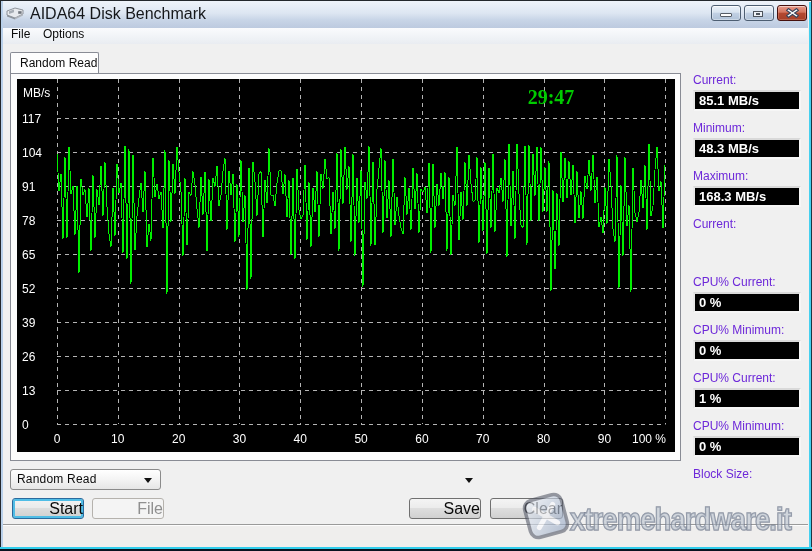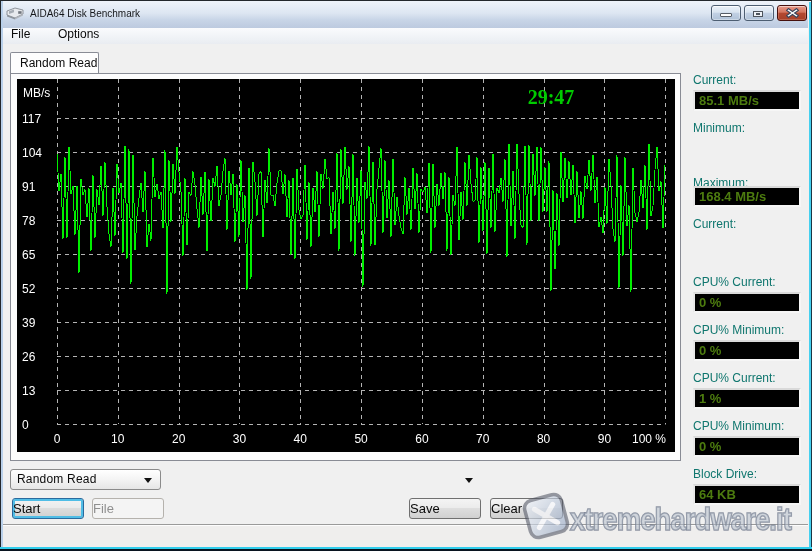--- a/index.html
+++ b/index.html
@@ -6,48 +6,48 @@
 
 #topedge{left:0;top:0;width:812px;height:1px;background:#23272c;}
 #leftedge1{left:0;top:0;width:1px;height:549px;background:#23272c;}
 #leftedge2{left:1;top:1px;width:2px;height:548px;background:#b9d0ea;left:1px;}
 #rightedge1{left:809px;top:2px;width:2px;height:546px;background:#45d0ef;}
 #rightedge2{left:811px;top:1px;width:1px;height:548px;background:#1b3644;}
 #botcyan{left:0;top:547px;width:812px;height:2px;background:#2fcdec;}
 #botdark{left:0;top:549px;width:812px;height:2px;background:#091420;}
 
 #title{left:3px;top:1px;width:805px;height:27px;background:linear-gradient(180deg,#eef3fa 0%,#dde6f2 45%,#c8d5e7 70%,#bccadf 100%);}
-#titletext{left:30px;top:7px;font-size:10px;line-height:14px;color:#15171a;}
+#titletext{left:30px;top:7px;font-size:16px;line-height:14px;color:#15171a;}
 
 .capbtn{top:5px;width:30px;height:16px;border:1px solid #4d5e72;border-radius:3px;background:linear-gradient(180deg,#eaf1f9 0%,#d9e4f0 45%,#c2d1e4 50%,#b0c2d8 100%);box-shadow:inset 0 1px 0 rgba(255,255,255,.7),inset 0 0 0 1px rgba(255,255,255,.35);box-sizing:border-box;}
 #btnmin{left:711px;}
 #btnmax{left:744px;}
 #btnclose{left:777px;background:linear-gradient(180deg,#e6998a 0%,#d4755e 45%,#b44931 50%,#a63f27 100%);border-color:#46100d;box-shadow:inset 0 1px 0 rgba(255,255,255,.45),inset 0 0 0 1px rgba(255,200,180,.25);}
 #minglyph{left:720px;top:13px;width:10px;height:2px;background:#fdfdfd;border:1px solid #565d66;border-radius:1px;}
 #maxglyph{left:753px;top:11px;width:8px;height:4px;border:1px solid #4d545c;background:#eef2f6;}
 #maxglyph2{left:756px;top:13px;width:4px;height:2px;background:#4d545c;}
 
 #menubar{left:3px;top:28px;width:805px;height:16px;background:linear-gradient(180deg,#fafbfd 0%,#eef1f5 70%,#e9ecf1 100%);}
 .menuitem{top:27px;font-size:12px;line-height:14px;color:#0a0a0a;}
 
 #tab{left:10px;top:52px;width:89px;height:22px;background:#fdfdfd;border:1px solid #898c95;border-bottom:none;border-radius:2px 2px 0 0;box-sizing:border-box;}
 #tabtext{left:20px;top:56px;font-size:12px;line-height:14px;color:#0a0a0a;}
 
 #panel{left:10px;top:73px;width:671px;height:388px;background:#fcfcfc;border:1px solid #898c95;box-sizing:border-box;}
 #chart{left:17px;top:79px;}
 
-.rlabel{left:693px;font-size:12px;line-height:14px;color:#0f766e;}
-.vbox{left:693px;width:108px;height:21px;background:#000;border:2px solid #f6f6f6;border-top-color:#d9d9d9;border-left-color:#e8e8e8;box-sizing:border-box;color:#4d7c0f;font-weight:bold;font-size:13px;line-height:16px;letter-spacing:0;padding:1px 0 0 4px;}
+.rlabel{left:693px;font-size:12px;line-height:14px;color:#6d28d9;}
+.vbox{left:693px;width:108px;height:21px;background:#000;border:2px solid #f6f6f6;border-top-color:#d9d9d9;border-left-color:#e8e8e8;box-sizing:border-box;color:#ffffff;font-weight:bold;font-size:13px;line-height:16px;letter-spacing:0;padding:1px 0 0 4px;}
 
 .combo{top:469px;height:21px;background:linear-gradient(180deg,#ffffff 0%,#f4f4f4 50%,#e6e6e6 100%);border:1px solid #8b8b8b;border-radius:3px;box-sizing:border-box;font-size:12px;line-height:19px;color:#0a0a0a;padding-left:6px;letter-spacing:0.2px;}
 #combo1{left:10px;width:151px;}
 #combo2{left:167px;width:311px;}
 .arrow{top:478px;width:0;height:0;border-left:4px solid transparent;border-right:4px solid transparent;border-top:5px solid #111;}
 
-.btn{top:498px;height:21px;border:1px solid #707070;border-radius:3px;background:linear-gradient(180deg,#f4f4f4 0%,#ececec 45%,#dedede 50%,#d0d0d0 100%);box-sizing:border-box;font-size:13px;line-height:19px;color:#0a0a0a;text-align:left;}
+.btn{top:498px;height:21px;border:1px solid #707070;border-radius:3px;background:linear-gradient(180deg,#f4f4f4 0%,#ececec 45%,#dedede 50%,#d0d0d0 100%);box-sizing:border-box;font-size:16px;line-height:19px;color:#0a0a0a;text-align:right;}
 #bstart{left:12px;width:72px;border-color:#2a6a9d;background:linear-gradient(180deg,#f3f3f3 0%,#ebebeb 45%,#dddddd 50%,#cfcfcf 100%);box-shadow:inset 0 0 0 2px #50bde6;}
 #bstop{left:92px;width:72px;border-color:#b5b2ad;background:#f4f4f4;color:#8f8f8f;}
 #bsave{left:409px;width:72px;}
 #bclear{left:490px;width:73px;}
 
 #divider1{left:3px;top:524px;width:805px;height:1px;background:#9a9a9a;}
 #divider2{left:3px;top:525px;width:805px;height:1px;background:#fdfdfd;}
 #statusstrip{left:3px;top:526px;width:805px;height:21px;background:#efeeed;}
 </style></head>
 <body>
@@ -65,21 +65,21 @@
   <div class="abs capbtn" id="btnmax"></div>
   <div class="abs capbtn" id="btnclose"></div>
   <div class="abs" id="minglyph"></div>
   <div class="abs" id="maxglyph"></div>
   <div class="abs" id="maxglyph2"></div>
   <svg class="abs" style="left:786px;top:8px;" width="13" height="10" viewBox="0 0 13 10">
     <path d="M2.4 0.6 L6.5 3.6 L10.6 0.6 L12.4 2.4 L8.6 5 L12.4 7.6 L10.6 9.4 L6.5 6.4 L2.4 9.4 L0.6 7.6 L4.4 5 L0.6 2.4 Z" fill="#fff" stroke="#39445a" stroke-width="1.2"></path>
   </svg>
   <div class="abs" id="menubar"></div>
   <div class="abs menuitem" style="left:11px;">File</div>
-  <div class="abs menuitem" style="left:43px;margin-left:15px;">Options</div>
+  <div class="abs menuitem" style="left:43px;">Options</div>
   <div class="abs" id="tab"></div>
   <div class="abs" id="tabtext">Random Read</div>
   <div class="abs" id="panel"></div>
   <svg class="abs" id="chart" width="658" height="373" viewBox="0 0 658 373">
     <rect x="0" y="0" width="658" height="373" fill="#000"></rect>
     <g stroke="#b4b4b4" stroke-width="1" stroke-dasharray="4 4">
       <line x1="40.5" y1="0" x2="40.5" y2="345"></line>
       <line x1="101.5" y1="0" x2="101.5" y2="345"></line>
       <line x1="162.5" y1="0" x2="162.5" y2="345"></line>
       <line x1="222.5" y1="0" x2="222.5" y2="345"></line>
@@ -124,33 +124,33 @@
       <text x="526.6" y="364" text-anchor="middle">80</text>
       <text x="587.5" y="364" text-anchor="middle">90</text>
       <text x="649" y="364" text-anchor="end">100 %</text>
     </g>
     <text x="534" y="24.5" fill="#00cb00" font-size="20" font-weight="bold" font-family="Liberation Serif" text-anchor="middle">29:47</text>
     <polyline fill="none" stroke="#00ef00" stroke-width="1" shape-rendering="crispEdges" points="40,74.8 42,111.7 44,94.7 46,160.1 48,78.1 50,159.1 52,67.7 54,114.6 56,107.0 58,155.9 60,106.6 62,193.7 64,99.9 66,116.0 68,110.5 70,138.3 72,109.3 74,172.3 76,96.3 78,158.9 80,110.5 82,126.2 84,86.7 86,136.7 88,83.5 90,127.9 92,155.0 94,167.9 96,108.7 98,157.0 100,85.0 102,113.8 104,103.8 106,174.2 108,66.6 110,179.7 112,69.7 114,204.9 116,75.6 118,171.3 120,136.9 122,119.1 124,104.2 126,133.3 128,92.1 130,168.4 132,144.8 134,161.6 136,78.8 138,117.9 140,104.6 142,119.8 144,112.9 146,149.2 148,70.9 150,215.0 152,81.3 154,143.1 156,85.3 158,115.1 160,68.1 162,93.4 164,112.6 166,176.7 168,99.3 170,166.4 172,112.9 174,116.4 176,92.5 178,105.5 180,129.5 182,148.8 184,98.1 186,136.0 188,92.7 190,172.3 192,100.2 194,142.2 196,99.5 198,107.5 200,86.8 202,126.6 204,116.1 206,92.1 208,79.0 210,150.7 212,91.7 214,115.8 216,94.9 218,162.9 220,105.2 222,157.5 224,81.4 226,142.9 228,116.3 230,211.1 232,88.6 234,199.6 236,82.6 238,103.1 240,136.6 242,95.2 244,92.1 246,158.1 248,101.2 250,124.4 252,69.4 254,116.0 256,116.1 258,126.9 260,103.7 262,91.9 264,91.8 266,114.7 268,95.5 270,138.4 272,101.0 274,176.5 276,98.8 278,180.0 280,90.1 282,131.0 284,140.0 286,136.4 288,85.6 290,160.6 292,103.3 294,167.5 296,109.2 298,132.9 300,92.2 302,157.7 304,94.9 306,109.7 308,80.1 310,100.0 312,98.2 314,155.3 316,112.7 318,149.5 320,74.5 322,171.6 324,70.5 326,124.6 328,67.9 330,110.7 332,87.2 334,163.0 336,74.8 338,176.5 340,98.8 342,143.7 344,90.8 346,207.6 348,102.8 350,119.5 352,66.8 354,166.5 356,82.7 358,166.2 360,110.3 362,89.4 364,68.9 366,154.2 368,81.2 370,139.0 372,101.5 374,157.5 376,79.7 378,146.1 380,118.4 382,137.4 384,148.8 386,155.3 388,98.5 390,135.6 392,108.9 394,151.0 396,88.9 398,130.3 400,94.2 402,153.6 404,110.4 406,113.3 408,108.1 410,134.1 412,83.8 414,173.6 416,84.8 418,148.8 420,105.3 422,126.5 424,94.3 426,120.1 428,93.5 430,171.5 432,98.4 434,175.9 436,116.5 438,126.6 440,67.7 442,161.0 444,113.2 446,140.7 448,83.3 450,126.5 452,75.8 454,104.5 456,122.2 458,121.7 460,77.9 462,164.0 464,88.4 466,152.4 468,82.8 470,174.9 472,88.8 474,149.1 476,74.6 478,152.7 480,109.3 482,113.6 484,98.7 486,122.9 488,79.9 490,177.8 492,64.8 494,147.4 496,91.8 498,160.4 500,64.6 502,115.2 504,145.7 506,149.1 508,66.7 510,165.5 512,66.5 514,141.6 516,74.9 518,116.7 520,67.8 522,142.2 524,68.1 526,132.6 528,88.5 530,133.0 532,81.9 534,211.8 536,111.1 538,190.2 540,114.4 542,167.2 544,73.1 546,123.3 548,79.0 550,119.0 552,82.5 554,116.2 556,85.7 558,144.1 560,92.2 562,139.4 564,112.5 566,139.5 568,96.9 570,110.4 572,81.0 574,111.5 576,75.8 578,124.2 580,98.0 582,148.2 584,137.7 586,154.0 588,108.5 590,144.8 592,79.6 594,106.5 596,150.4 598,162.9 600,75.7 602,208.6 604,106.1 606,177.3 608,78.2 610,146.8 612,126.2 614,212.5 616,89.1 618,133.6 620,142.8 622,132.9 624,101.0 626,129.4 628,86.1 630,151.1 632,64.6 634,136.9 636,126.9 638,90.6 640,67.7 642,111.9 644,102.5 646,149.1 648,86.1"></polyline>
   </svg>
   <div class="abs rlabel" style="top:73px;">Current:</div>
   <div class="abs vbox" style="top:90px;">85.1 MB/s</div>
   <div class="abs rlabel" style="top:121px;">Minimum:</div>
-  <div class="abs rlabel" style="top:176px;">Maximum:</div>
-  <div class="abs vbox" style="top:186px;">168.4 MB/s</div>
+  <div class="abs vbox" style="top:138px;">48.3 MB/s</div>
+  <div class="abs rlabel" style="top:169px;">Maximum:</div>
+  <div class="abs vbox" style="top:186px;">168.3 MB/s</div>
   <div class="abs rlabel" style="top:217px;">Current:</div>
   <div class="abs rlabel" style="top:275px;text-align:center;">CPU% Current:</div>
   <div class="abs vbox" style="top:292px;">0 %</div>
   <div class="abs rlabel" style="top:323px;">CPU% Minimum:</div>
   <div class="abs vbox" style="top:340px;">0 %</div>
   <div class="abs rlabel" style="top:371px;">CPU% Current:</div>
   <div class="abs vbox" style="top:388px;">1 %</div>
   <div class="abs rlabel" style="top:419px;">CPU% Minimum:</div>
   <div class="abs vbox" style="top:436px;">0 %</div>
-  <div class="abs rlabel" style="top:467px;">Block Drive:</div>
-  <div class="abs vbox" style="top:484px;">64 KB</div>
+  <div class="abs rlabel" style="top:467px;">Block Size:</div>
   <div class="abs combo" id="combo1">Random Read</div>
   <div class="abs arrow" style="left:144px;"></div>
   <div class="abs arrow" style="left:465px;"></div>
   <div class="abs" id="divider1"></div>
   <div class="abs" id="divider2"></div>
   <div class="abs" id="statusstrip"></div>
   <div class="abs btn" id="bstart">Start</div>
   <div class="abs btn" id="bstop">File</div>
   <div class="abs btn" id="bsave">Save</div>
   <div class="abs btn" id="bclear">Clear</div>

